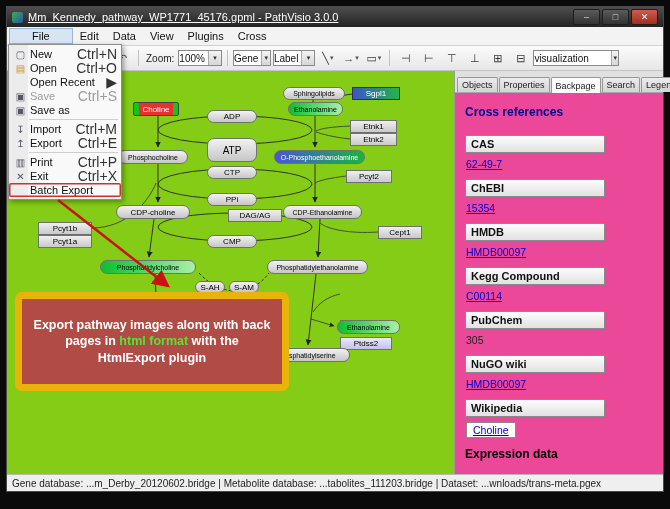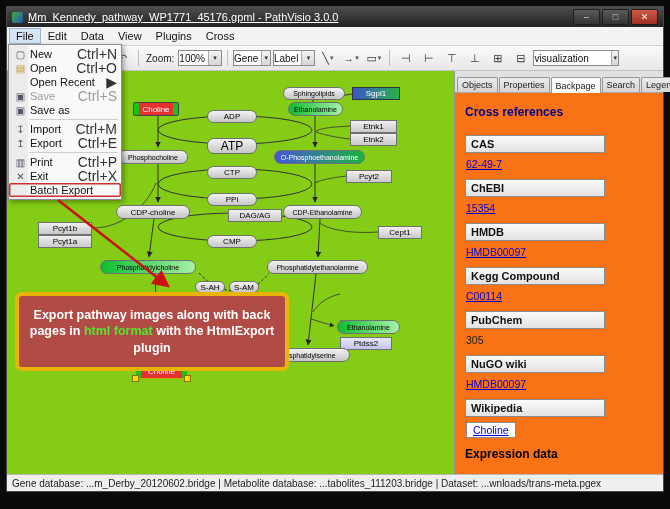--- a/index.html
+++ b/index.html
@@ -21,21 +21,21 @@
   .app-icon{width:11px;height:11px;border-radius:2px;margin-right:5px;
     background:linear-gradient(135deg,#3fae49,#2455b0);flex:0 0 11px;}
   .titlebar .title-text{flex:1;overflow:hidden;text-overflow:ellipsis;text-decoration:underline;}
   .win-btn{width:25px;height:14px;margin-left:2px;display:flex;align-items:center;justify-content:center;
     font-size:9px;color:#ddd;background:linear-gradient(#5a5a5a,#333);border:1px solid #1d1d1d;border-radius:2px;flex:0 0 25px;}
   .win-btn.close{background:linear-gradient(#d25a4a,#9e2f21);color:#fff;}
   
   .menubar{height:18px;flex:0 0 18px;display:flex;align-items:center;background:#f3f3f3;
     border-bottom:1px solid #d2d2d2;font-size:11px;color:#111;padding-left:2px;}
   .mb-item{padding:2px 7px;cursor:default;}
-  .mb-item.open{background:#d6e4f3;border:1px solid #9ab6d4;padding:1px 6px;}
+  .mb-item.open{background:#d6e4f3;border:1px solid #9ab6d4;padding:1px 22px;}
   
   .toolbar{height:24px;flex:0 0 24px;display:flex;align-items:center;gap:2px;padding:0 4px;
     background:linear-gradient(#fbfbfb,#e7e7e7);border-bottom:1px solid #c4c4c4;}
   .tb-icon{height:18px;min-width:19px;display:flex;align-items:center;justify-content:center;
     color:#3a3a3a;font-size:11px;border:1px solid transparent;border-radius:2px;}
   .tb-icon.disabled{color:#adadad;}
   .tb-icon .dd{font-size:7px;color:#555;margin-left:1px;}
   .tb-sep{width:1px;height:16px;background:#c0c0c0;margin:0 3px;flex:0 0 1px;}
   .tb-label{font-size:10px;color:#222;margin:0 2px;}
   .combo{height:16px;background:#fff;border:1px solid #8a8a8a;display:flex;align-items:center;
@@ -57,31 +57,31 @@
   .node.metabolite-green{border-radius:7px;background:linear-gradient(90deg,#0dbd31,#a9f0a9);}
   .node.metabolite-bluegreen{border-radius:7px;background:linear-gradient(90deg,#4956d8,#19b53c);color:#fff;}
   .node.metabolite-red,.node.metabolite-selected{
     border-radius:2px;color:#fff;border-color:#444;
     background:linear-gradient(90deg,#17c21b 0px,#17c21b 5px,#e83030 5px,#e83030 calc(100% - 5px),#17c21b calc(100% - 5px),#17c21b 100%);}
   .node.metabolite-selected{border:1px solid #c9a400;overflow:visible;}
   .handle{position:absolute;width:5px;height:5px;background:#ffe100;border:1px solid #8a7000;z-index:4;}
   .handle.tl{left:-4px;top:-4px}.handle.tr{right:-4px;top:-4px}
   .handle.bl{left:-4px;bottom:-4px}.handle.br{right:-4px;bottom:-4px}
   .callout{position:absolute;left:8px;top:221px;width:274px;box-sizing:border-box;z-index:5;
-    background:#b14b45;border:4px solid #eab308;border-radius:7px;color:#fff;font-weight:bold;
-    font-size:12.5px;text-align:center;padding:11px 8px;line-height:1.3;}
+    background:#b14b45;border:7px solid #eab308;border-radius:7px;color:#fff;font-weight:bold;
+    font-size:12.5px;text-align:center;padding:18px 8px;line-height:1.3;}
   .callout .hl{color:#52e631;}
   
   .sidepanel{flex:1;background:#ececec;display:flex;flex-direction:column;min-width:0;}
   .tabs{height:19px;flex:0 0 19px;display:flex;align-items:flex-end;background:#e0e0e0;
     border-bottom:1px solid #a8a8a8;padding:2px 2px 0;}
   .tab{font-size:9px;padding:2px 4px;border:1px solid #979797;border-bottom:none;margin-right:1px;
     border-radius:2px 2px 0 0;background:linear-gradient(#ececec,#d4d4d4);color:#222;white-space:nowrap;margin-top:44px;}
   .tab.active{background:#fcfcfc;position:relative;bottom:-1px;padding-top:3px;}
-  .backpage{flex:1;background:#f97316;padding:8px 10px;overflow:hidden;font-size:11px;}
+  .backpage{flex:1;background:#ec4899;padding:8px 10px;overflow:hidden;font-size:11px;}
   .bp-title{color:#00008b;font-weight:bold;font-size:12px;margin:4px 0 16px;}
   .ref{margin-bottom:9px;}
   .ref-header{width:140px;box-sizing:border-box;border:1px solid #8a8a8a;color:#111;
     background:linear-gradient(#fcfcfc,#e2e2e2);font-weight:bold;font-size:11px;padding:2px 5px;}
   .ref-value{margin:5px 0 0 1px;font-size:10.5px;color:#222;}
   .ref-value .link{color:#0000cc;text-decoration:underline;cursor:pointer;}
   .ref-value .boxed{display:inline-block;border:1px solid #8a8a8a;padding:1px 6px;background:#fcfcfc;}
   .bp-expression{font-weight:bold;font-size:12px;color:#000;margin-top:6px;}
   
   .statusbar{height:16px;flex:0 0 16px;background:#efefef;border-top:1px solid #b7b7b7;
@@ -226,21 +226,21 @@
         </g>
       </svg>
       <div data-name="pathway-nodes" id="nodes-host">
           <div class="node metabolite" data-name="pathway-node-sphingolipids" style="left: 276px; top: 16px; width: 62px; height: 13px; font-size: 7px;">Sphingolipids</div>
           <div class="node gene-gradient" data-name="pathway-node-sgpl1" style="left: 345px; top: 16px; width: 48px; height: 13px; font-size: 8px;">Sgpl1</div>
           <div class="node metabolite-red" data-name="pathway-node-choline" style="left: 126px; top: 31px; width: 46px; height: 14px; font-size: 8px;">Choline</div>
           <div class="node metabolite-green" data-name="pathway-node-ethanolamine" style="left: 281px; top: 31px; width: 55px; height: 14px; font-size: 7px;">Ethanolamine</div>
           <div class="node metabolite" data-name="pathway-node-adp" style="left: 200px; top: 39px; width: 50px; height: 13px; font-size: 8px;">ADP</div>
           <div class="node gene" data-name="pathway-node-etnk1" style="left: 343px; top: 49px; width: 47px; height: 13px; font-size: 8px;">Etnk1</div>
           <div class="node gene" data-name="pathway-node-etnk2" style="left: 343px; top: 62px; width: 47px; height: 13px; font-size: 8px;">Etnk2</div>
-          <div class="node metabolite" data-name="pathway-node-atp" style="left: 200px; top: 67px; width: 50px; height: 16px; font-size: 12px;">ATP</div>
+          <div class="node metabolite" data-name="pathway-node-atp" style="left: 200px; top: 67px; width: 50px; height: 24px; font-size: 10px;">ATP</div>
           <div class="node metabolite" data-name="pathway-node-phosphocholine" style="left: 111px; top: 79px; width: 70px; height: 14px; font-size: 7px;">Phosphocholine</div>
           <div class="node metabolite-bluegreen" data-name="pathway-node-o-phosphoethanolamine" style="left: 267px; top: 79px; width: 91px; height: 14px; font-size: 7px;">O-Phosphoethanolamine</div>
           <div class="node metabolite" data-name="pathway-node-ctp" style="left: 200px; top: 95px; width: 50px; height: 13px; font-size: 8px;">CTP</div>
           <div class="node gene" data-name="pathway-node-pcyt2" style="left: 339px; top: 99px; width: 46px; height: 13px; font-size: 8px;">Pcyt2</div>
           <div class="node metabolite" data-name="pathway-node-ppi" style="left: 200px; top: 122px; width: 50px; height: 13px; font-size: 8px;">PPi</div>
           <div class="node metabolite" data-name="pathway-node-cdp-choline" style="left: 109px; top: 134px; width: 74px; height: 14px; font-size: 8px;">CDP-choline</div>
           <div class="node gene" data-name="pathway-node-dag-ag" style="left: 221px; top: 138px; width: 54px; height: 13px; font-size: 8px;">DAG/AG</div>
           <div class="node metabolite" data-name="pathway-node-cdp-ethanolamine" style="left: 276px; top: 134px; width: 79px; height: 14px; font-size: 7px;">CDP-Ethanolamine</div>
           <div class="node gene" data-name="pathway-node-cept1" style="left: 371px; top: 155px; width: 44px; height: 13px; font-size: 8px;">Cept1</div>
           <div class="node metabolite" data-name="pathway-node-cmp" style="left: 200px; top: 164px; width: 50px; height: 13px; font-size: 8px;">CMP</div>

